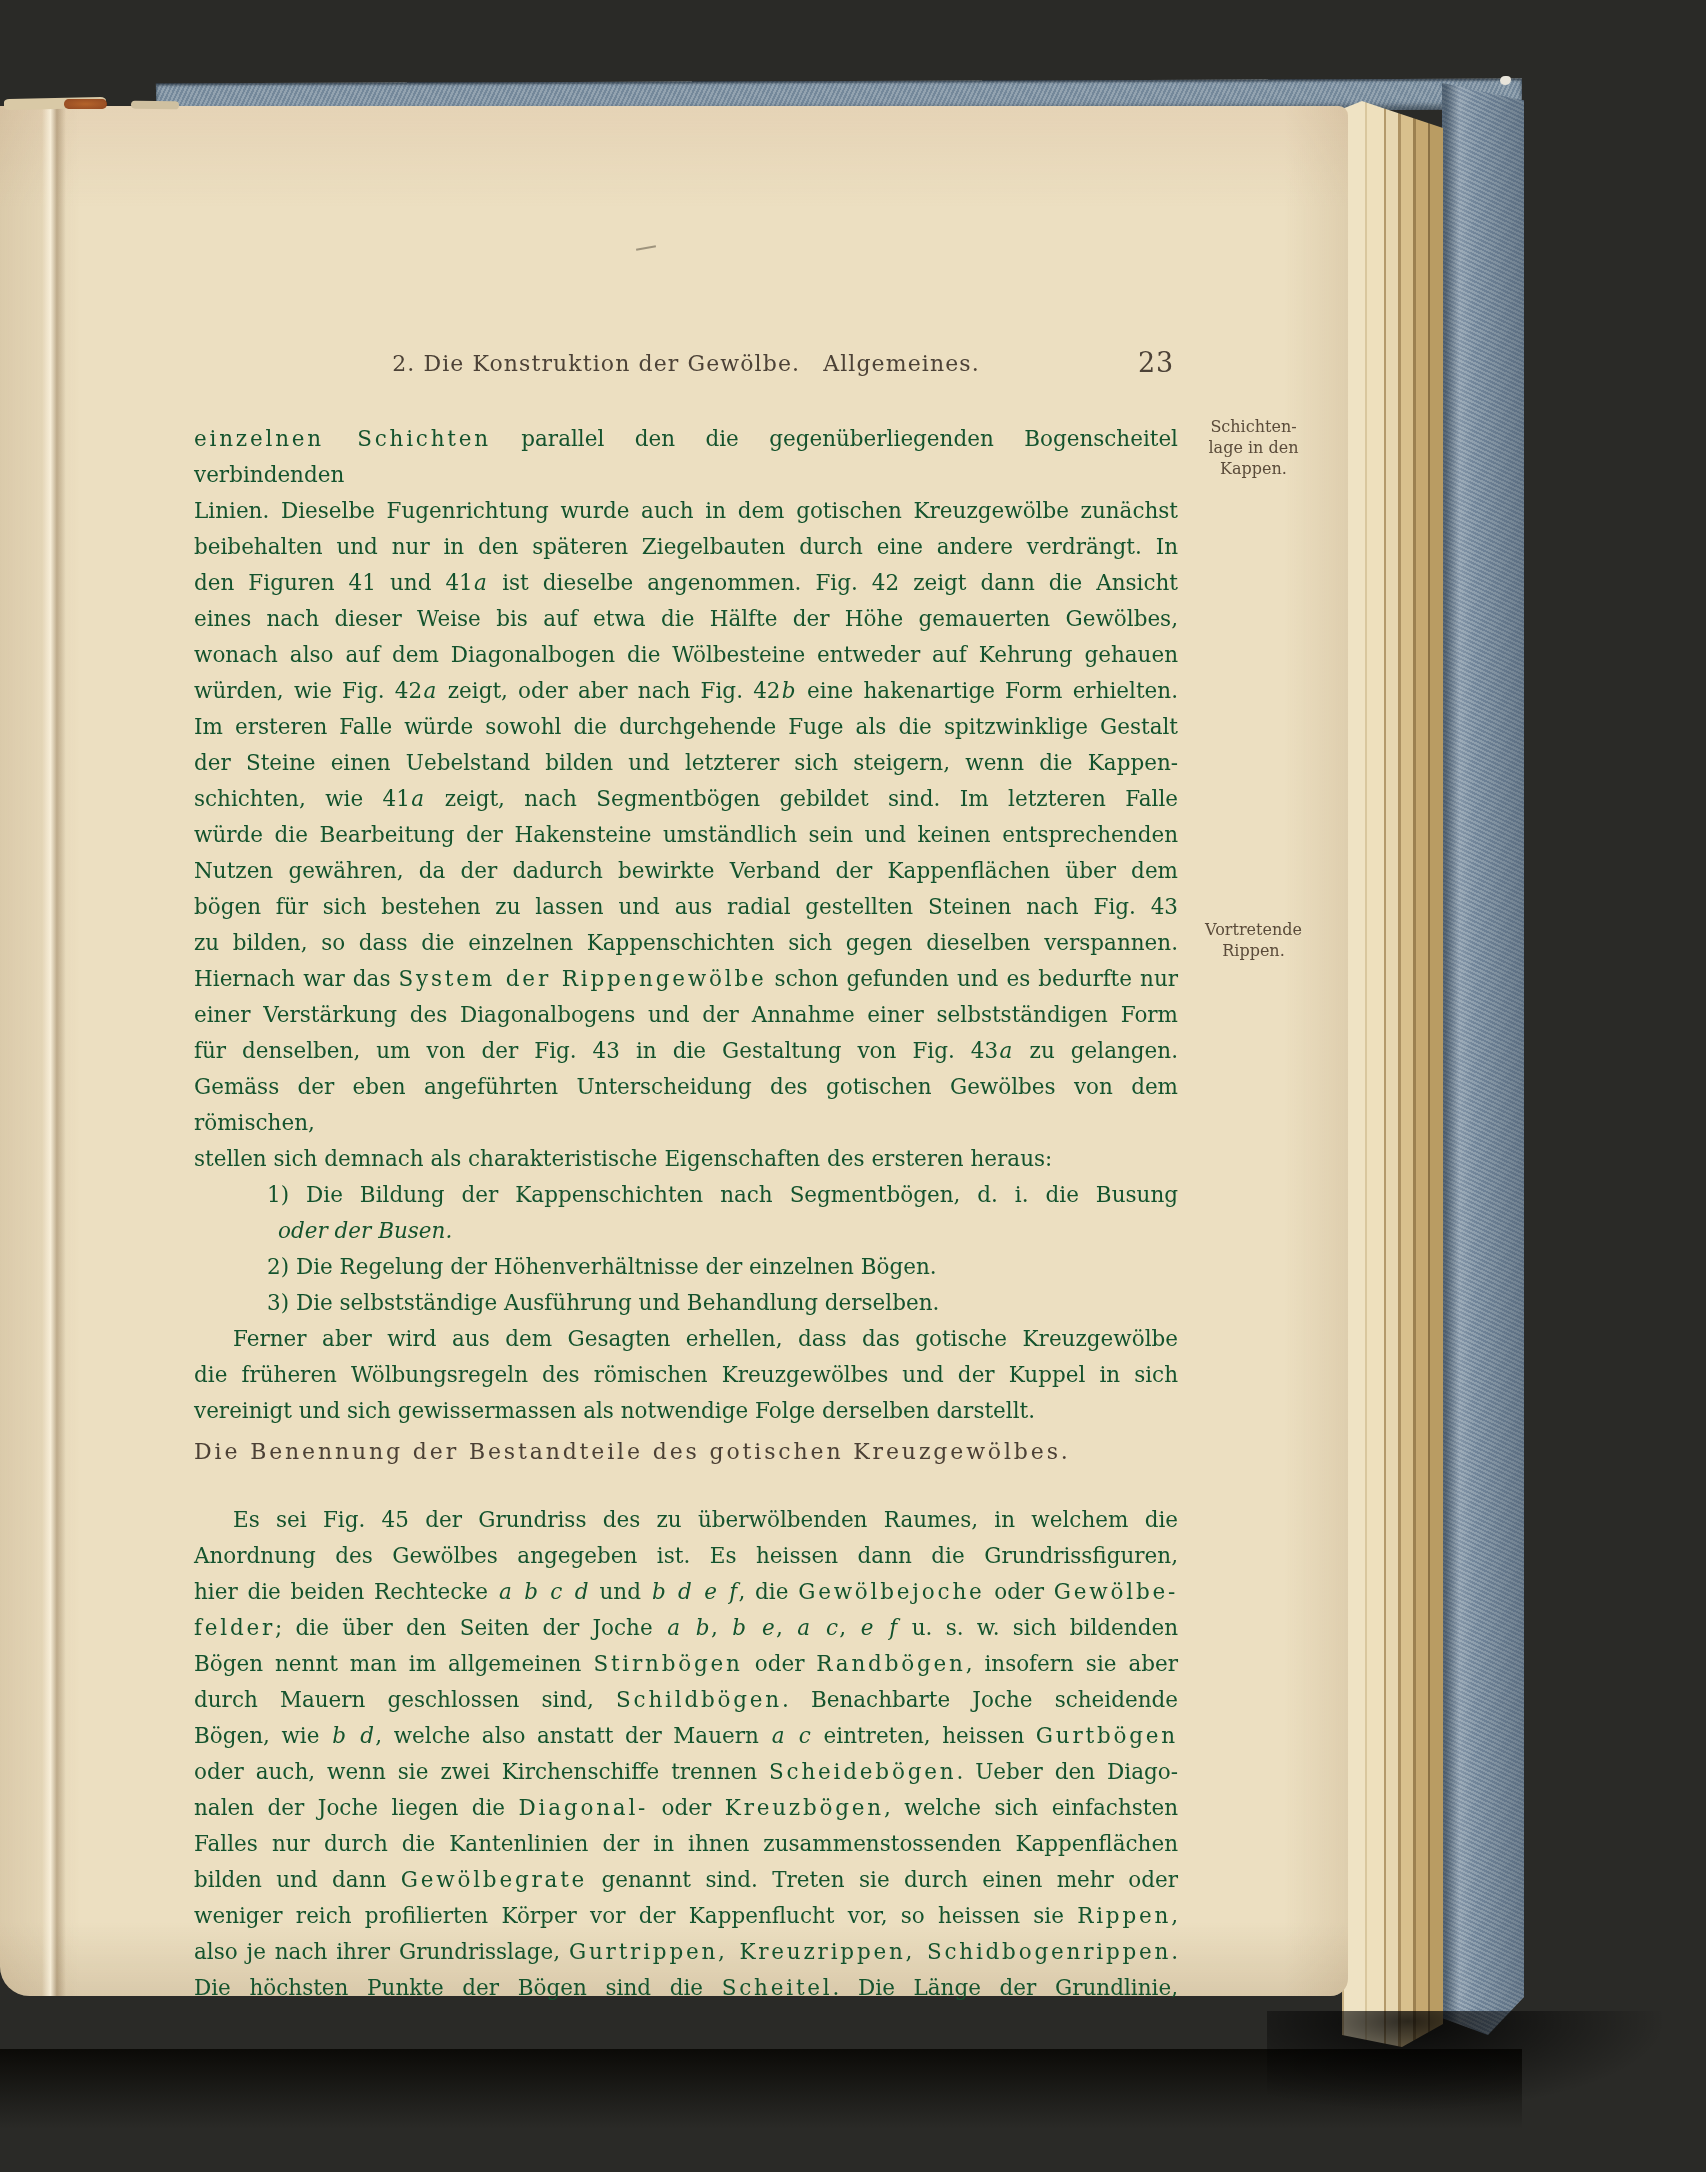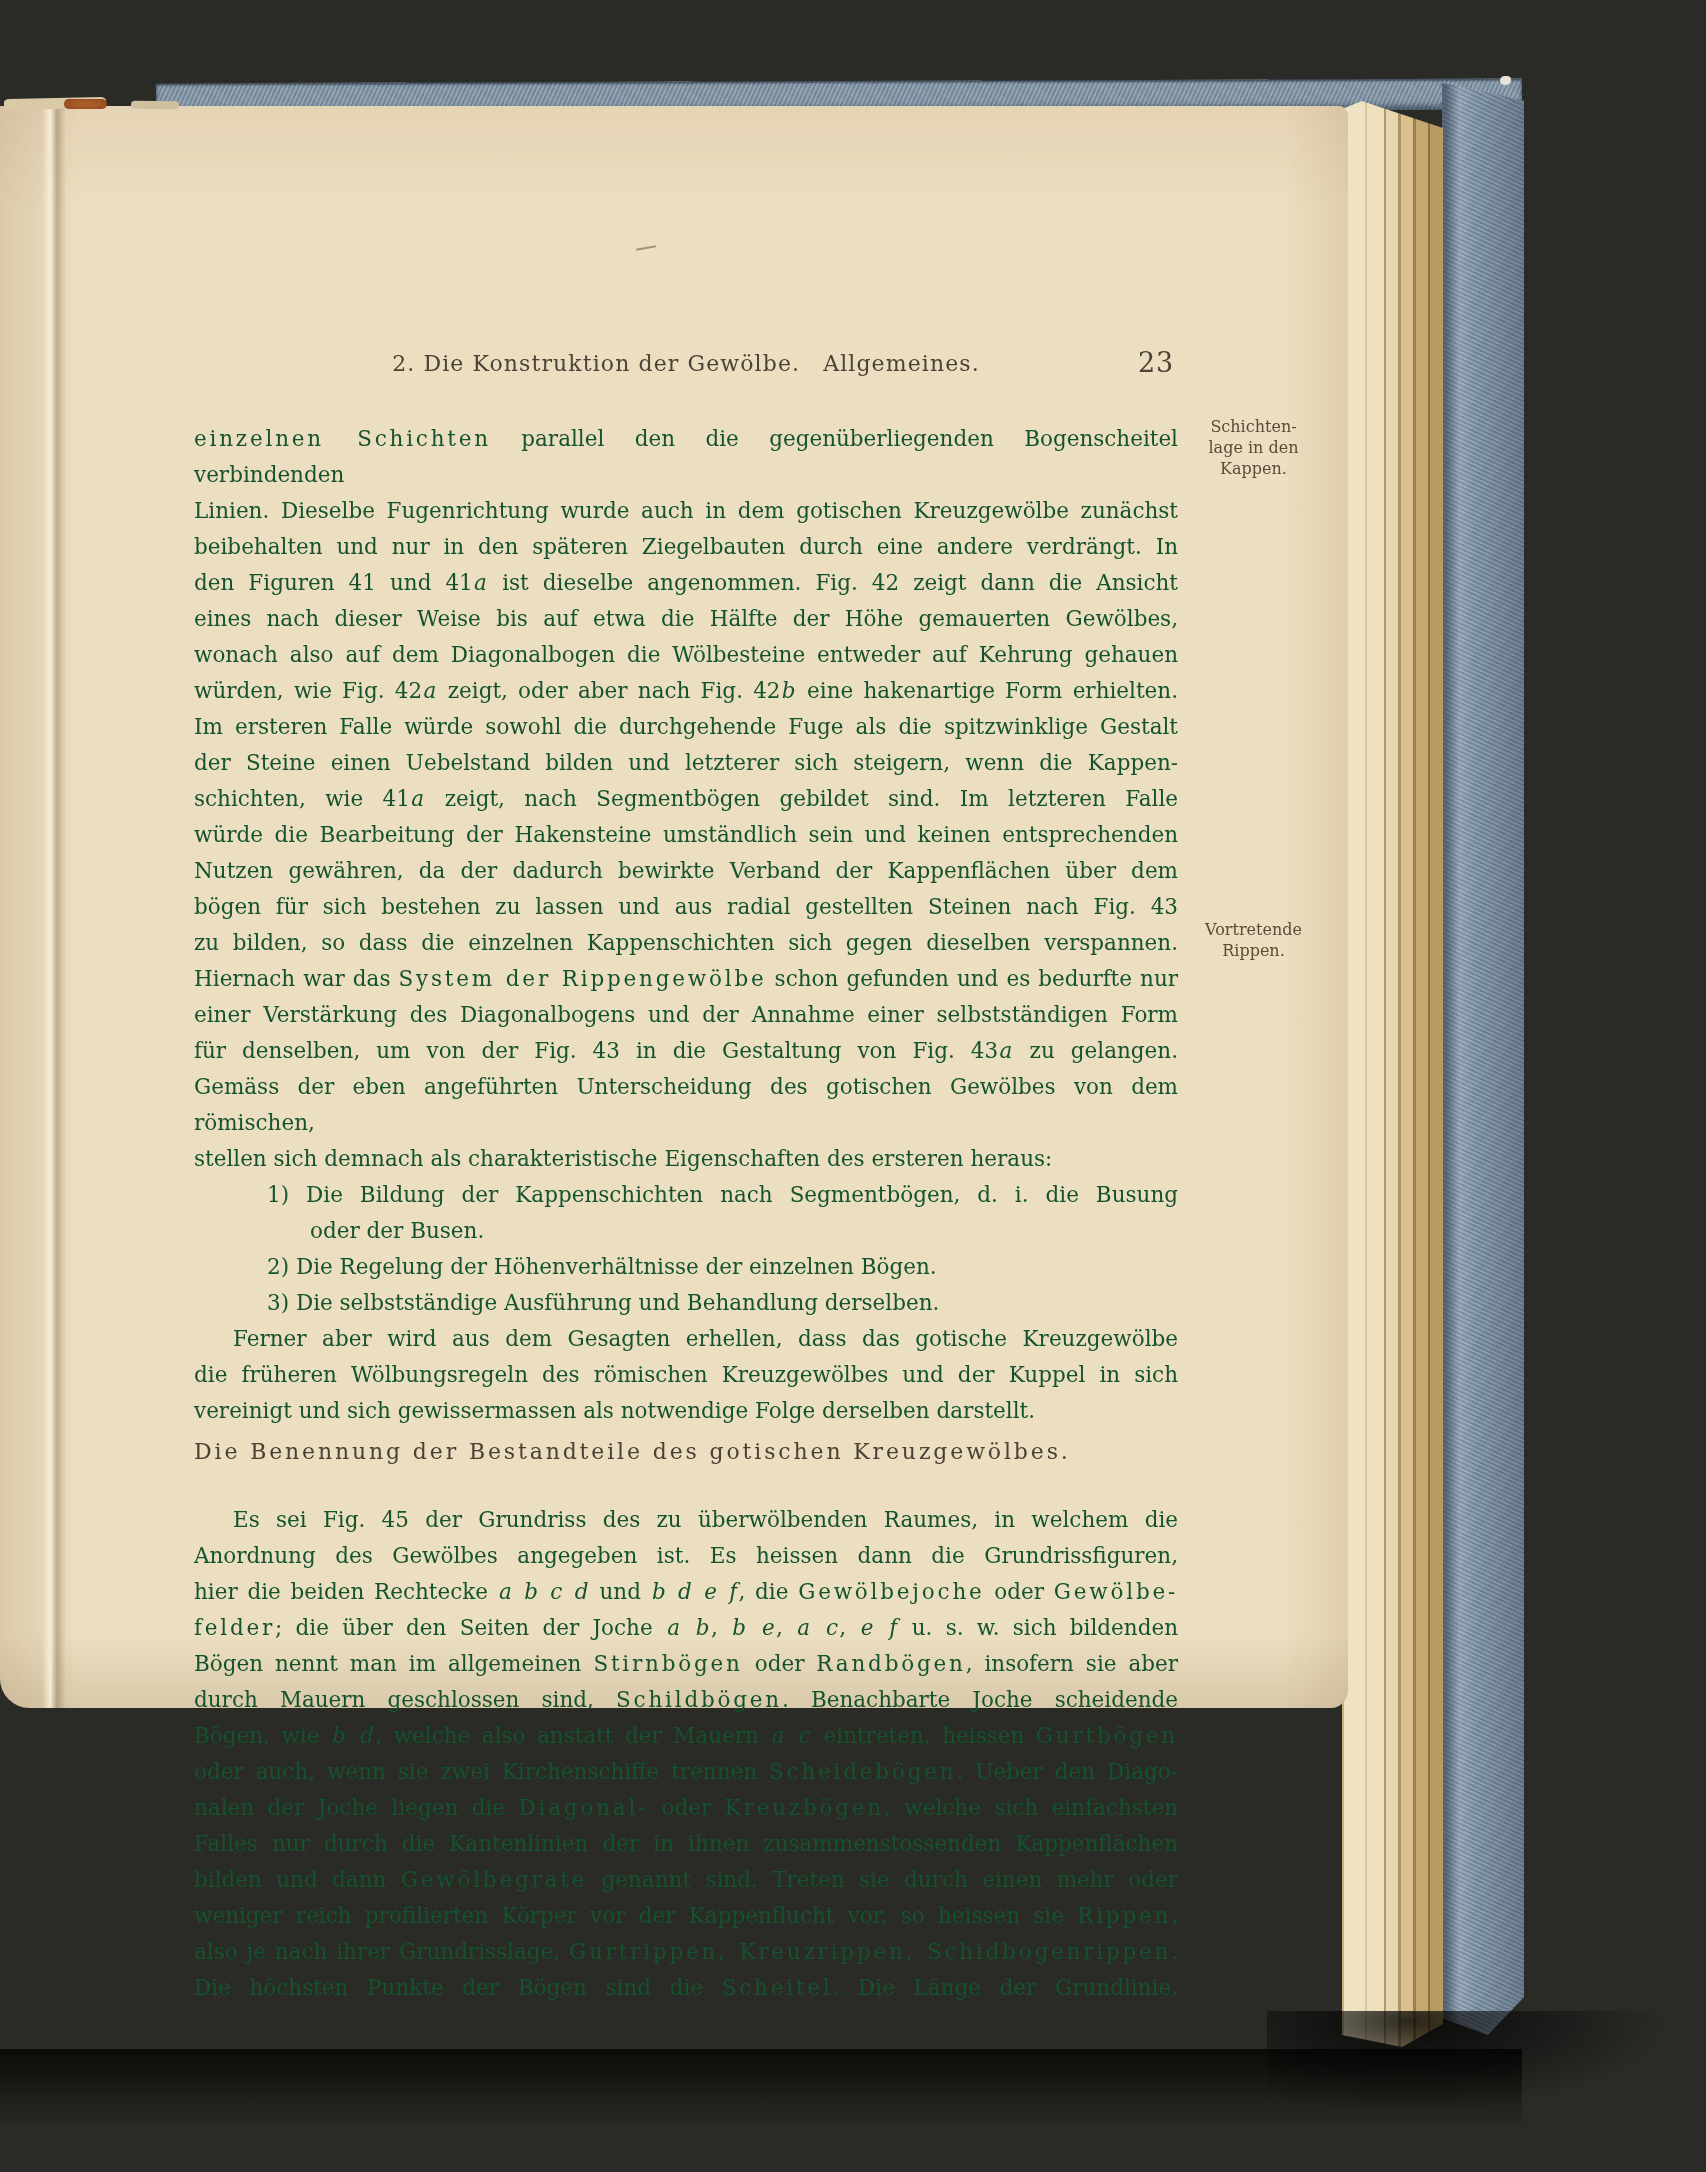--- a/index.html
+++ b/index.html
@@ -25,21 +25,21 @@
       #9c8050 71px 74px,#c6a871 74px 86px,#8a7045 86px 88px,#b99c63 88px 101px);
     clip-path:polygon(0 8px,20px 0,40px 6.7px,101px 27px,101px 1923px,60px 1946px,0 1934px);}
 
   
   .floor-shadow{position:absolute;left:0;top:2049px;width:1522px;height:80px;
     background:linear-gradient(180deg,rgba(8,7,4,.9),rgba(8,7,4,0));}
   .corner-shadow{position:absolute;left:1267px;top:2011px;width:402px;height:101px;
     background:radial-gradient(ellipse at 35% 10%,rgba(0,0,0,.8),rgba(0,0,0,0) 70%);}
 
   
-  .page{position:absolute;left:0;top:106px;width:1348px;height:1602px;
+  .page{position:absolute;left:0;top:106px;width:1348px;height:1890px;
     background:#ecdfc1;border-radius:0 9.4px 17.4px 29.5px;}
   .page-shade{position:absolute;inset:0;border-radius:inherit;pointer-events:none;
     background:
       linear-gradient(90deg,rgba(150,120,80,.20),rgba(150,120,80,0) 80px),
       linear-gradient(270deg,rgba(140,105,60,.14),rgba(140,105,60,0) 64px),
       linear-gradient(0deg,rgba(120,90,55,.16),rgba(120,90,55,0) 74px),
       linear-gradient(180deg,rgba(190,140,115,.14),rgba(190,140,115,0) 101px);}
   .crease{position:absolute;left:42px;top:0;width:24px;height:100%;
     background:linear-gradient(90deg,rgba(120,95,60,0) 0%,rgba(250,242,222,.85) 35%,rgba(124,98,64,.38) 62%,rgba(124,98,64,0) 100%);}
 
@@ -62,21 +62,21 @@
       border-top:2px solid rgba(95,85,70,.55);transform:rotate(-10deg);}
 
   .textcol{position:absolute;left:194px;width:984px;font-size:21.5px;line-height:36px;
            color:#14532d;}
   .textcol.b1{top:315px;}
   .textcol.b2{top:1396px;}
   .tline{text-align:justify;text-align-last:justify;}
   .tline.noj{text-align:left;text-align-last:auto;}
   .ind-p{text-indent:39px;}
   .ind-l1{margin-left:73px;}
-  .ind-l2{margin-left:116px;}
+  .ind-l2{margin-left:84px;font-style:italic;}
   .sp{letter-spacing:.13em;}
   .it{font-style:italic;letter-spacing:.06em;padding-left:1.3px;}
 
   .sectionhead{position:absolute;left:194px;top:1333px;width:984px;
                font-size:22px;letter-spacing:.13em;color:#4b4035;}
 
   .mnote{position:absolute;left:1185px;width:137px;font-size:16px;line-height:21px;
          color:#5a4b3a;text-align:center;}
   .mnote .tline{text-align:center;text-align-last:center;}
   .mnote.n1{top:310px;}

